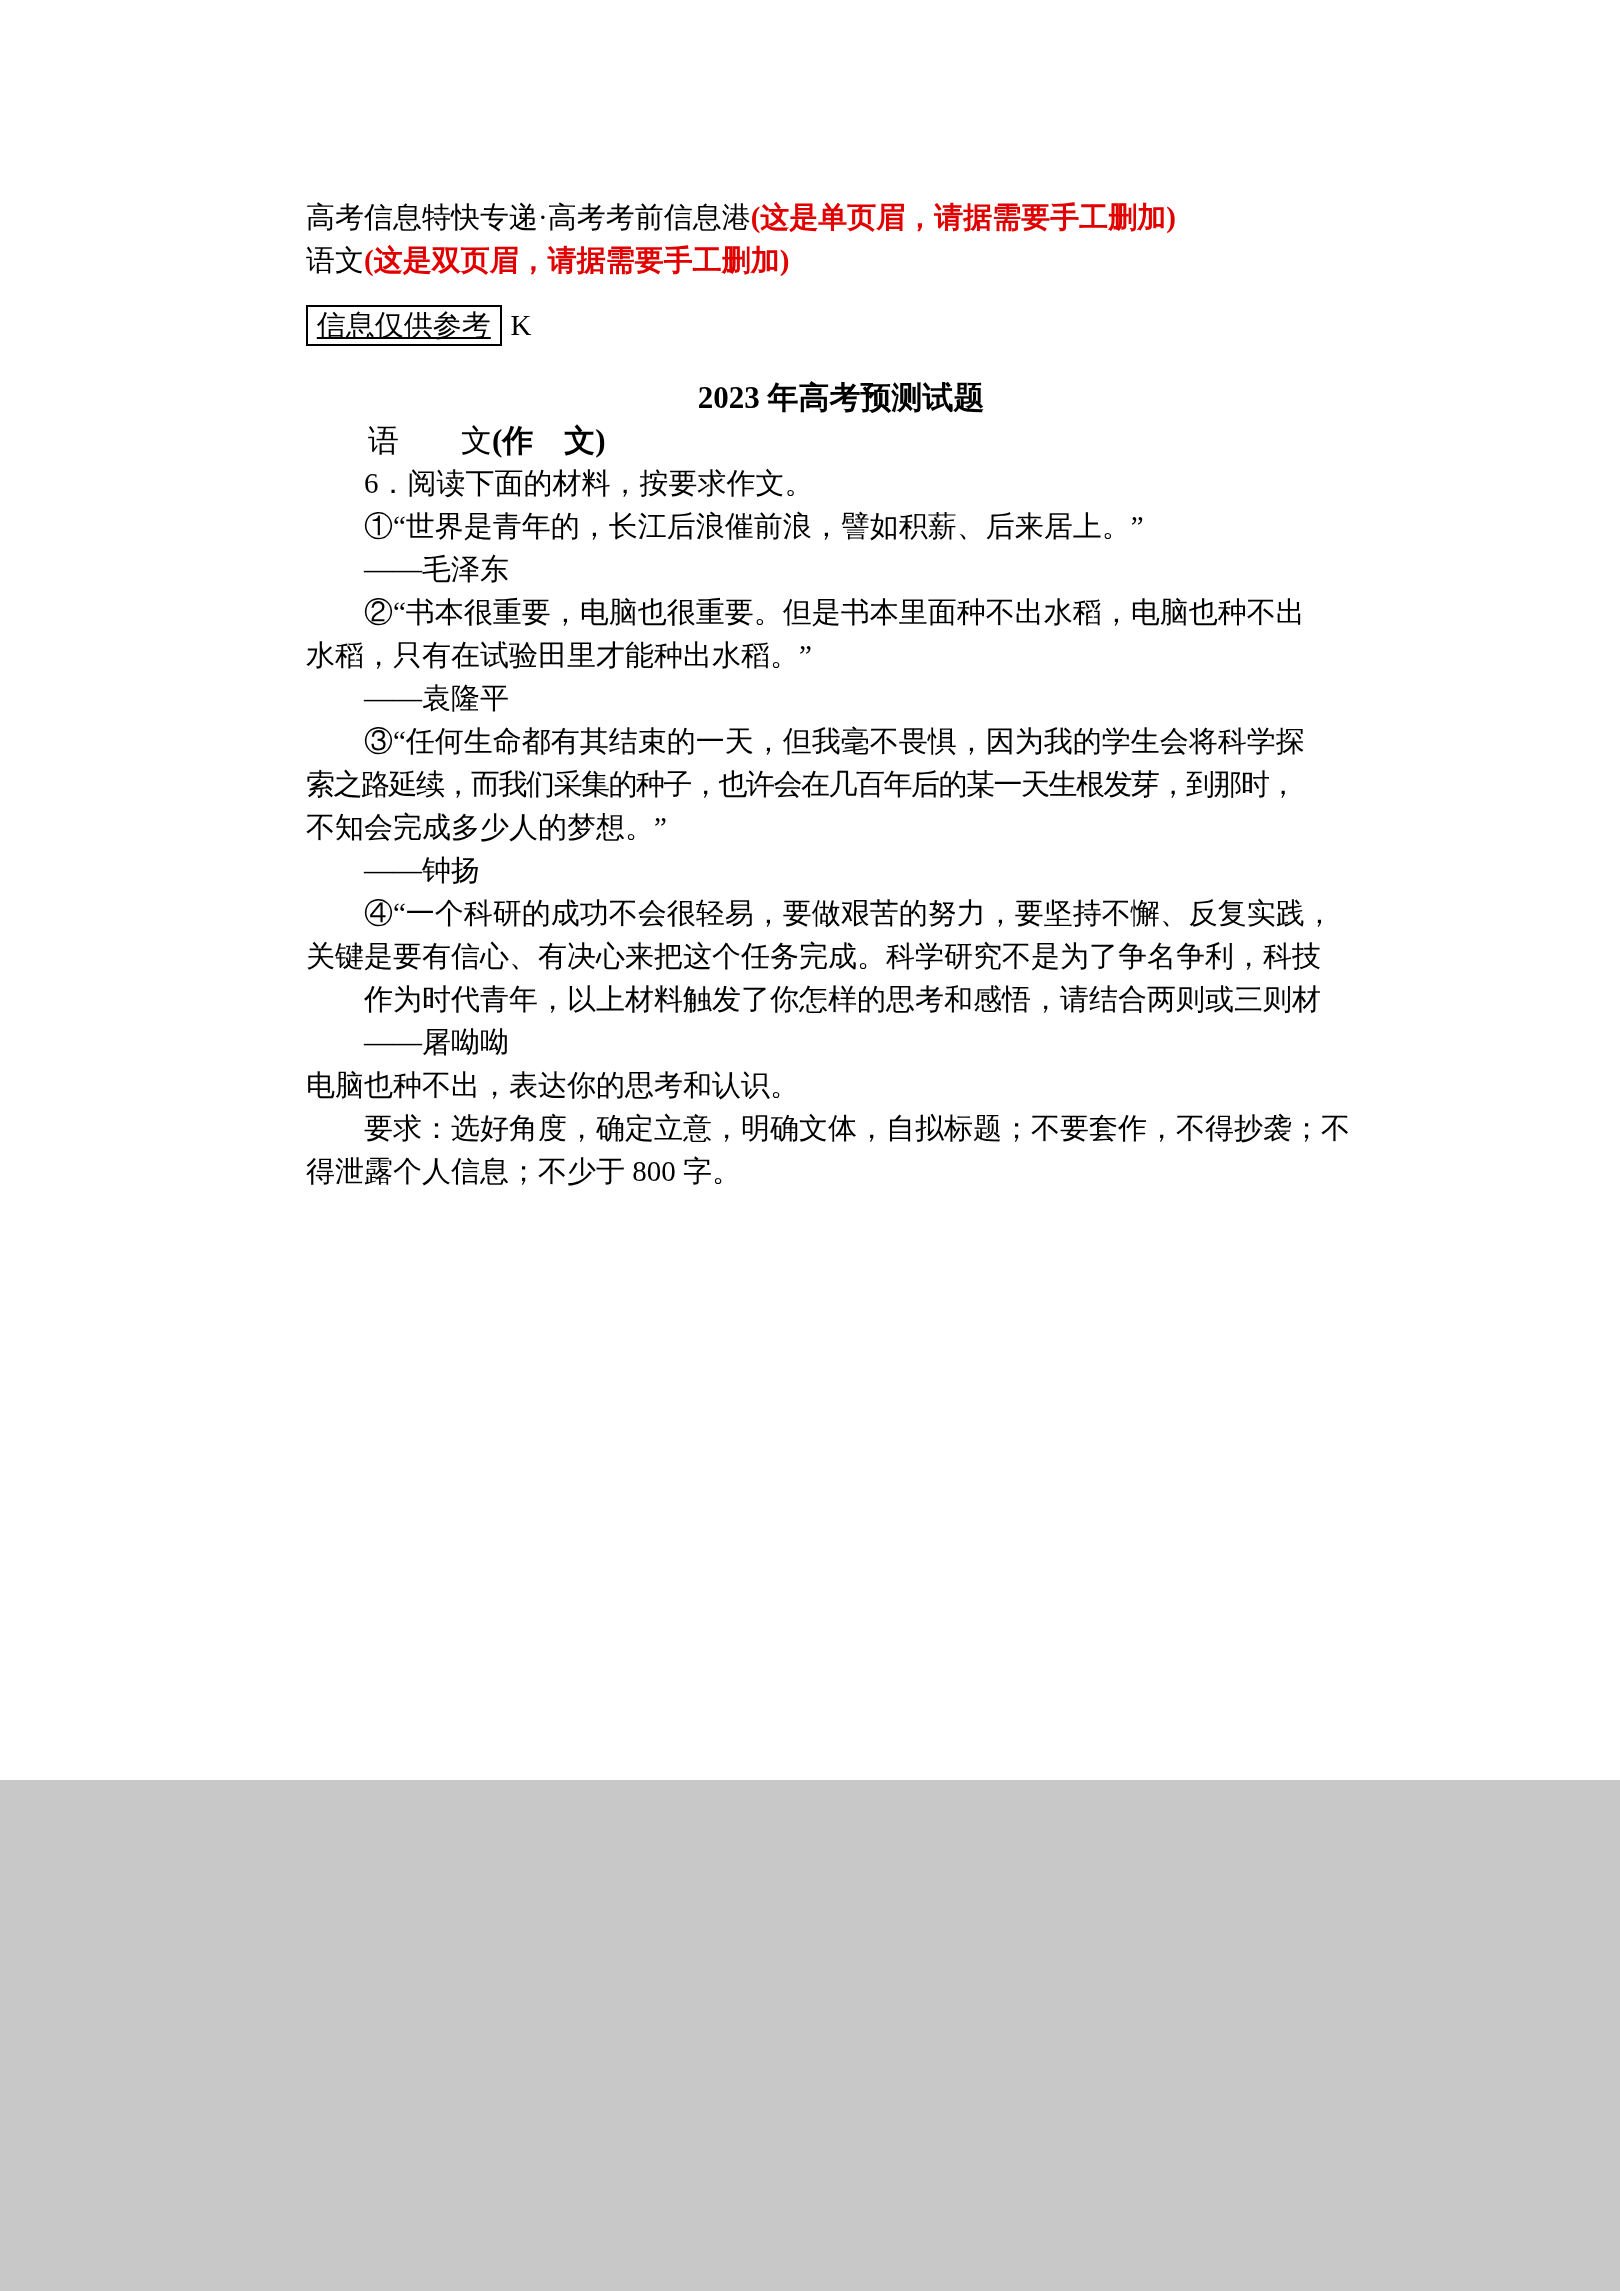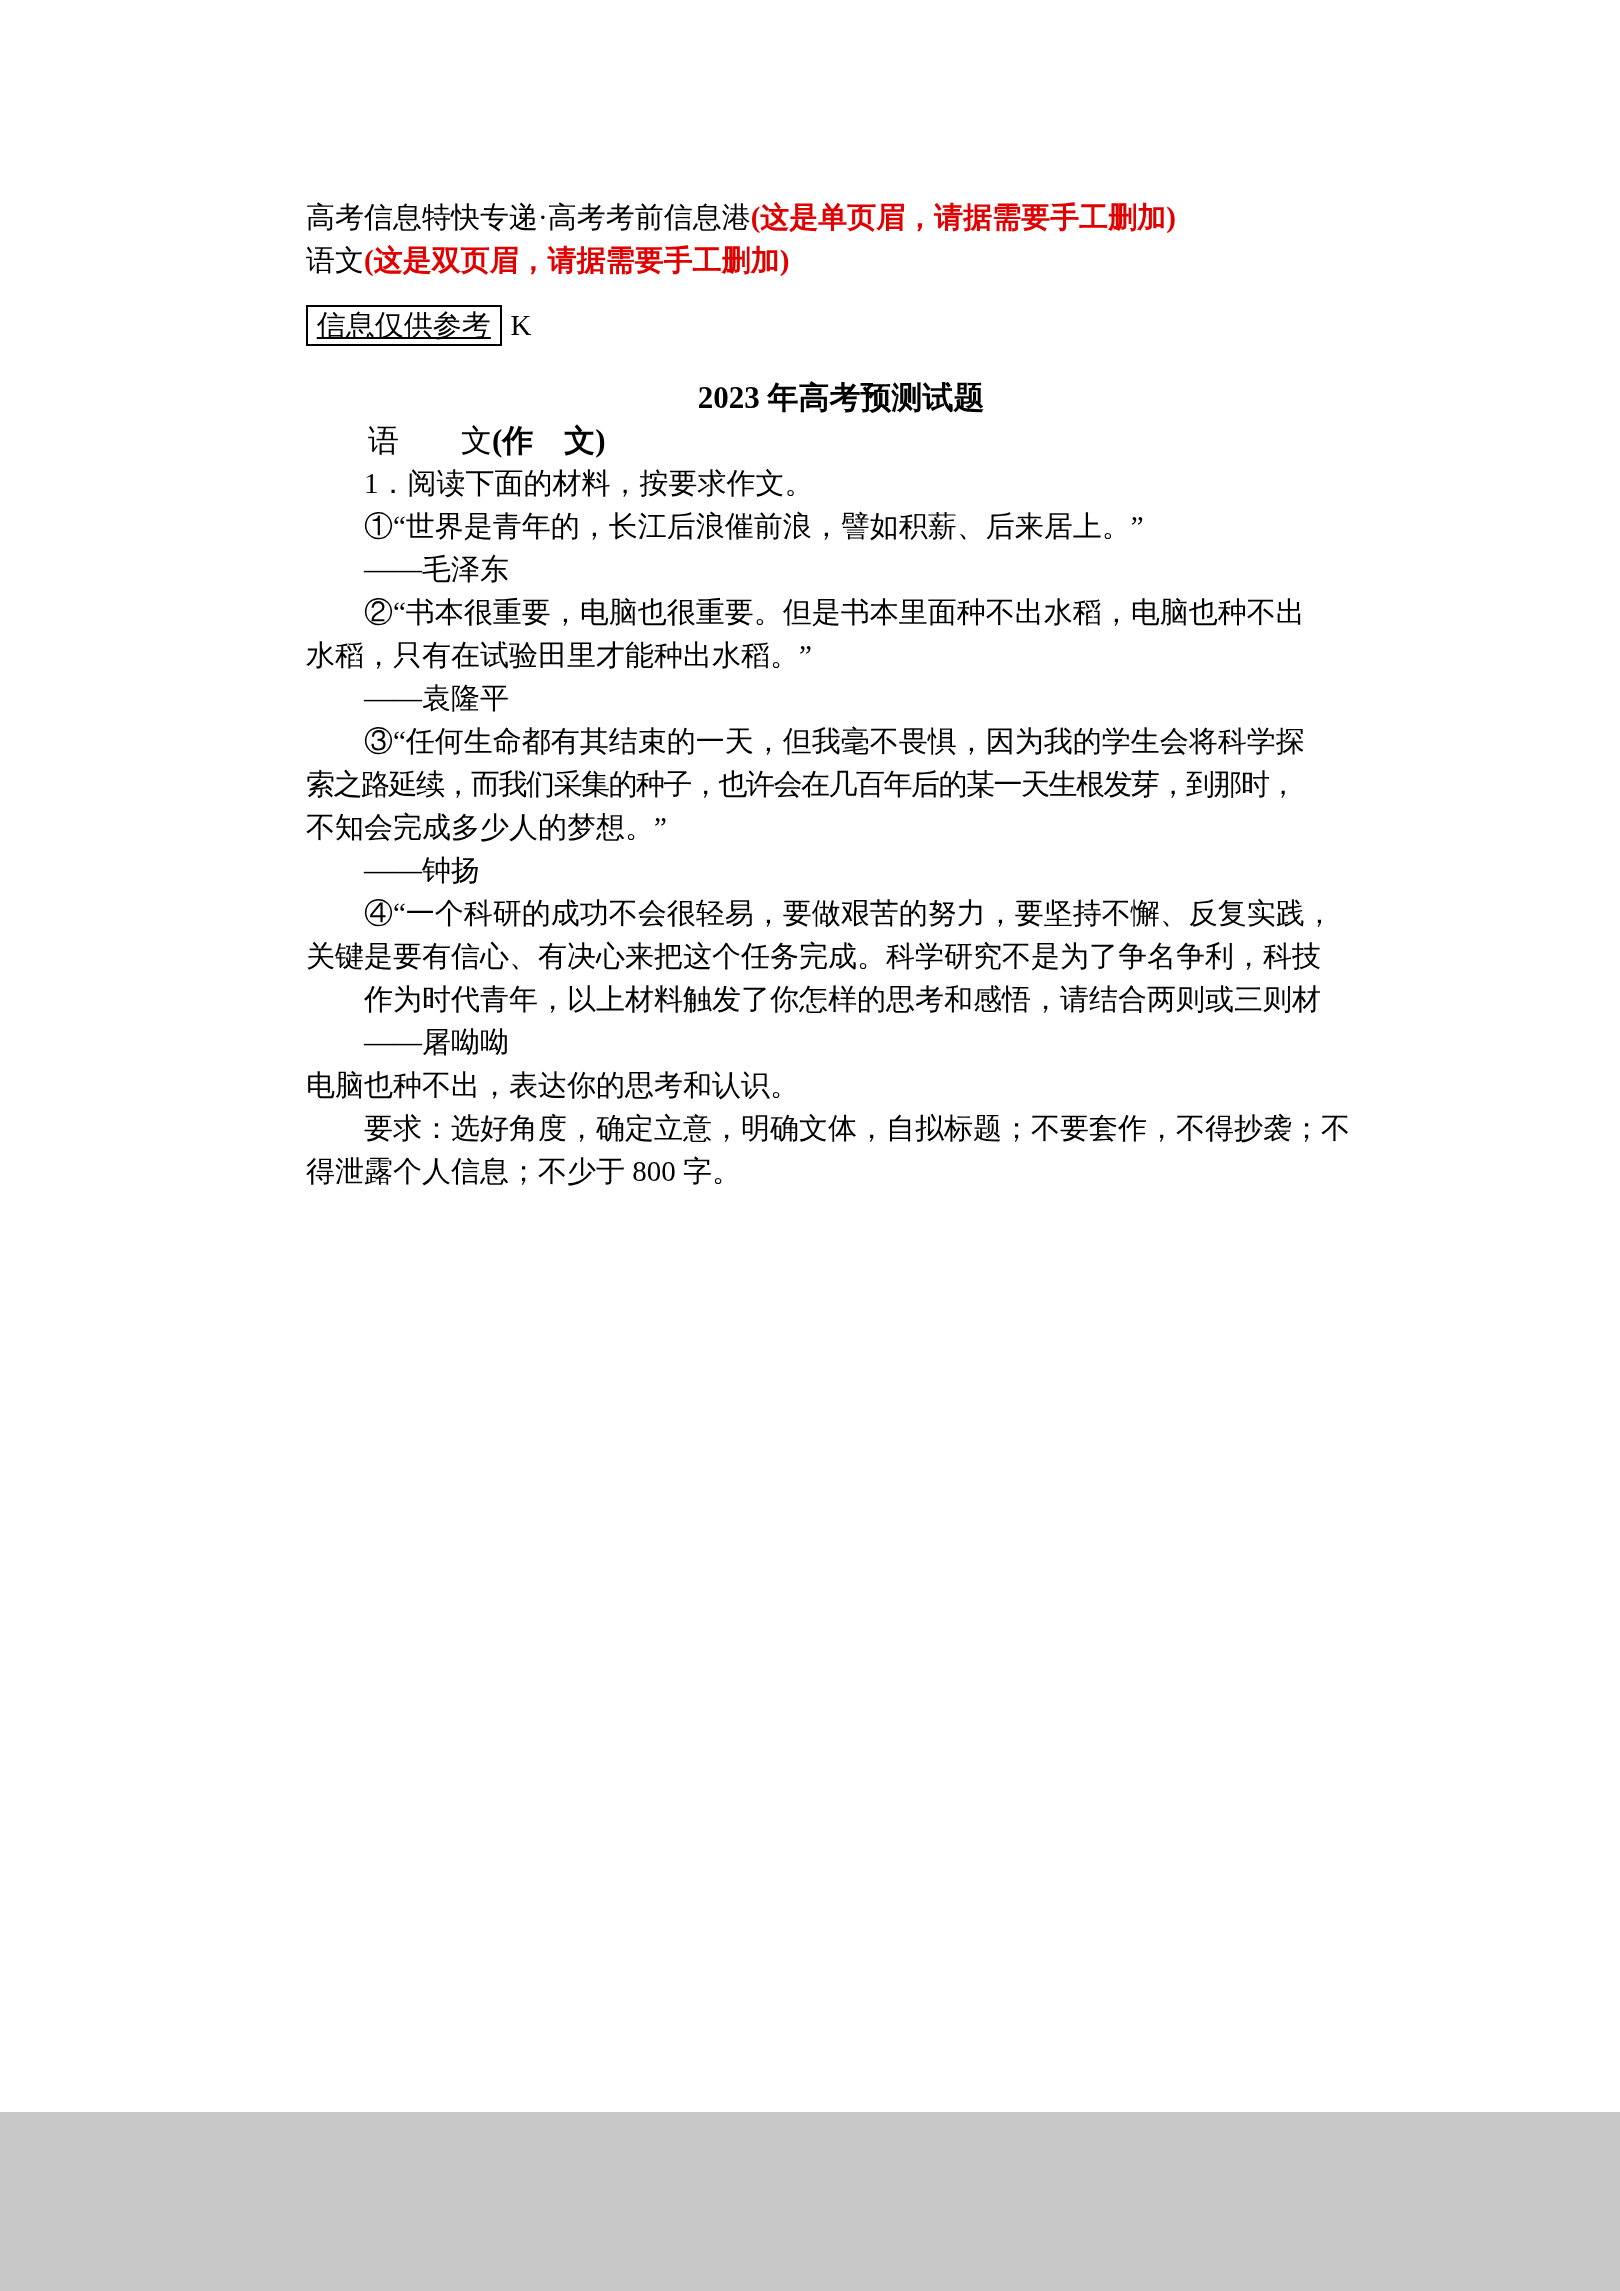--- a/index.html
+++ b/index.html
@@ -1,19 +1,19 @@
 <!DOCTYPE html>
 <html lang="zh"><head>
 <meta charset="utf-8">
 <style>
   html, body { margin: 0; padding: 0; background: #c8c8c8; }
   .page {
     position: relative;
     width: 1620px;
-    height: 2112px;
+    height: 1780px;
     margin: 0 auto;
     background: #ffffff;
     font-family: "Liberation Serif", "DejaVu Serif", serif;
     color: #000000;
     overflow: hidden;
   }
   .content {
     position: absolute;
     left: 306px;
     top: 196px;
@@ -68,21 +68,21 @@
 
     <div class="stamp-row">
       <span class="stamp-box">信息仅供参考</span>
       <span class="stamp-suffix">K</span>
     </div>
 
     <div class="doc-title">2023 年高考预测试题</div>
 
     <div class="doc-subtitle"><span>语　　文</span><span class="bold-part">(作　文)</span></div>
 
-    <div class="body-line indent">1．阅读下面的材料，按要求作文。</div>
+    <div class="body-line indent">6．阅读下面的材料，按要求作文。</div>
     <div class="body-line indent">①“世界是青年的，长江后浪催前浪，譬如积薪、后来居上。”</div>
     <div class="body-line indent">——毛泽东</div>
     <div class="body-line indent">②“书本很重要，电脑也很重要。但是书本里面种不出水稻，电脑也种不出</div>
     <div class="body-line">水稻，只有在试验田里才能种出水稻。”</div>
     <div class="body-line indent">——袁隆平</div>
     <div class="body-line indent">③“任何生命都有其结束的一天，但我毫不畏惧，因为我的学生会将科学探</div>
     <div class="body-line tight">索之路延续，而我们采集的种子，也许会在几百年后的某一天生根发芽，到那时，</div>
     <div class="body-line">不知会完成多少人的梦想。”</div>
     <div class="body-line indent">——钟扬</div>
     <div class="body-line indent">④“一个科研的成功不会很轻易，要做艰苦的努力，要坚持不懈、反复实践，</div>

